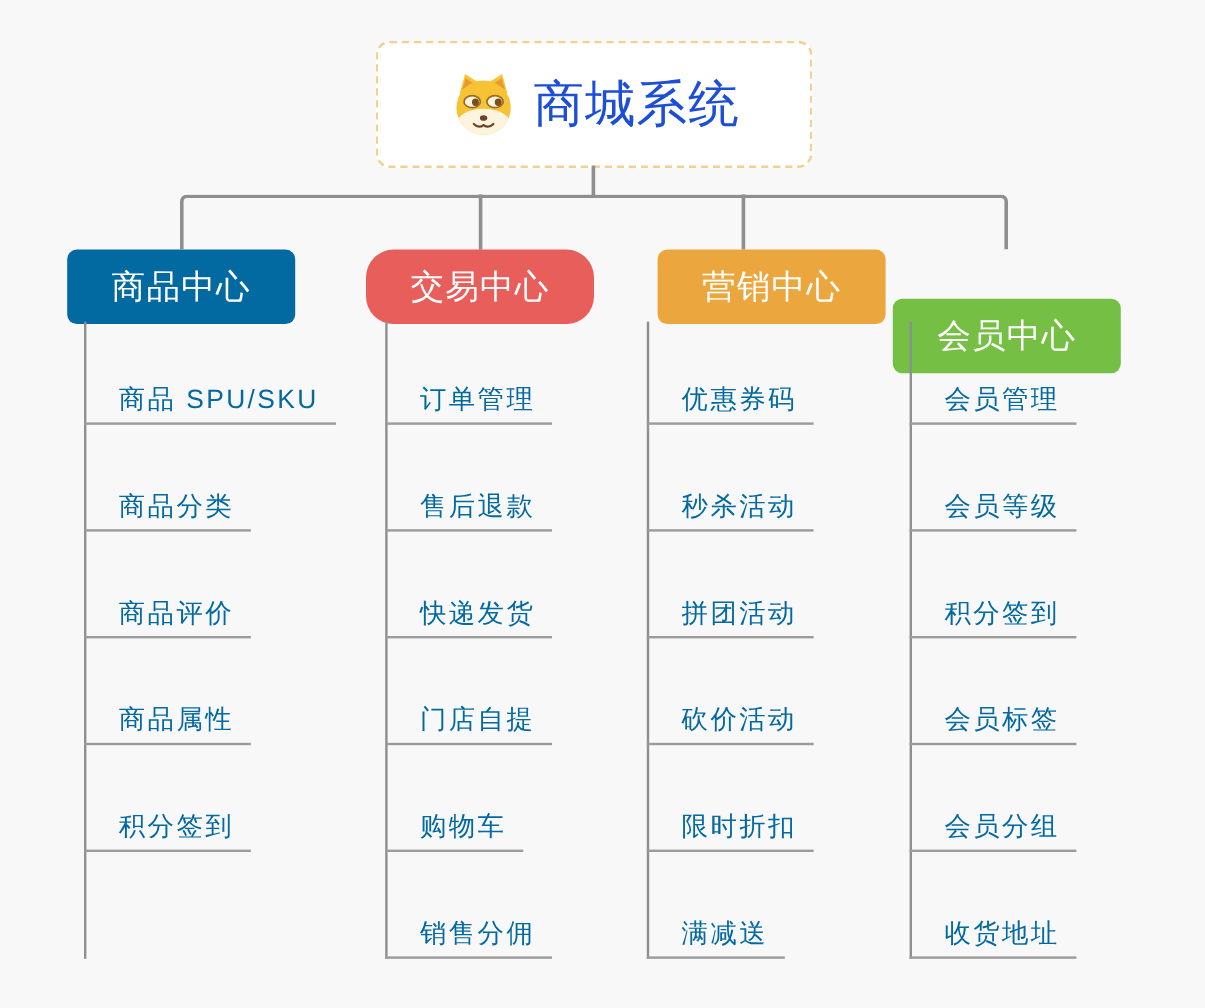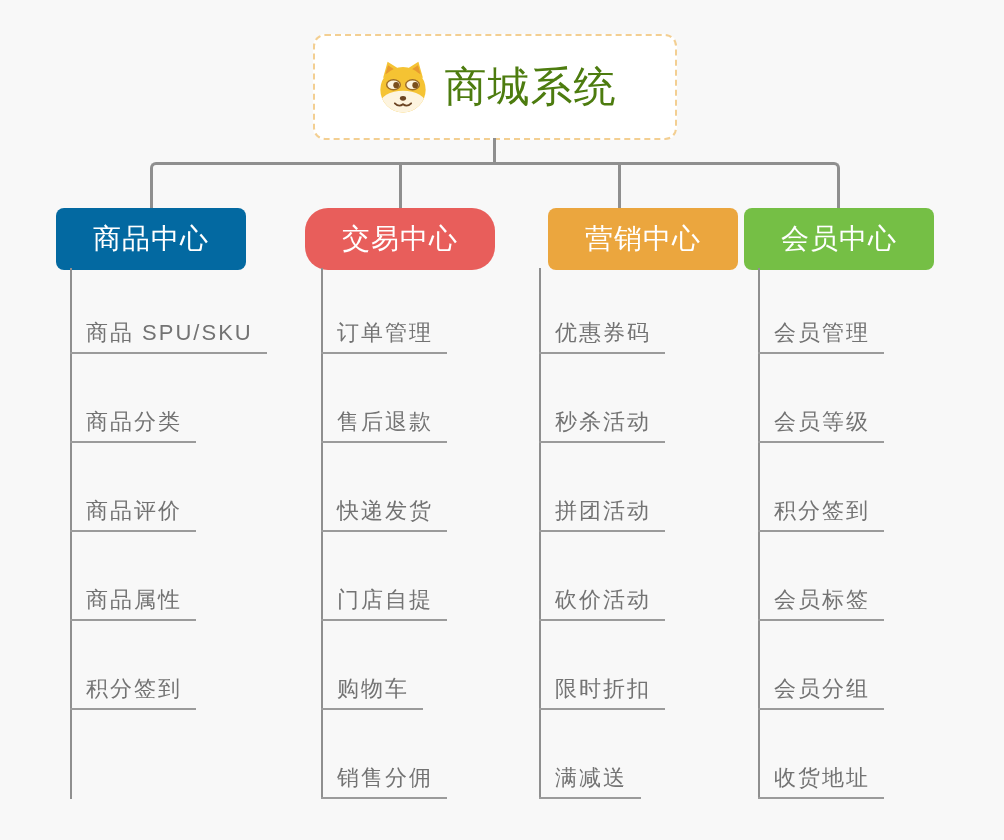--- a/index.html
+++ b/index.html
@@ -21,21 +21,21 @@
     background:#ffffff;
     border:2px dashed #f3cf92;
     border-radius:12px;
     box-sizing:border-box;
     display:flex;align-items:center;justify-content:center;
     gap:13px;
   }
   .root-title{
     font-size:42px;
     letter-spacing:1px;
-    color:#4d7c0f;
+    color:#1d4ed8;
     white-space:nowrap;
   }
   .doge{width:58px;height:58px;flex:0 0 auto;}
 
   
   .line{position:absolute;background:#8f8f8f;}
   .stem{left:493px;top:138px;width:3px;height:26px;}
   .bus-left{
     position:absolute;left:150px;top:162px;width:345px;height:46px;
     border-left:3px solid #8f8f8f;border-top:3px solid #8f8f8f;
@@ -55,40 +55,40 @@
     width:190px;height:62px;
     border-radius:8px;
     color:#ffffff;
     font-size:28px;letter-spacing:1px;
     display:flex;align-items:center;justify-content:center;
     white-space:nowrap;
   }
   .bb1{left:56px;}
   .bb2{left:305px;border-radius:23px;}
   .bb3{left:548px;}
-  .bb4{left:744px;}
+  .bb4{left:744px;margin-top:41px;}
 
   
   .spine{position:absolute;top:268px;width:2px;height:531px;background:#8f8f8f;}
   .sp1{left:70px;}
   .sp2{left:321px;}
   .sp3{left:539px;}
   .sp4{left:758px;}
 
   
   .children{position:absolute;top:319px;}
   .ch1{left:70px;}
   .ch2{left:321px;}
   .ch3{left:539px;}
   .ch4{left:758px;}
   .subtopic{
     width:fit-content;
     font-size:22px;line-height:28px;letter-spacing:2px;
-    color:#737373;
-    padding:0 14px 5px 16px;
+    color:#0369a1;
+    padding:0 14px 5px 29px;
     border-bottom:2px solid #9b9b9b;
     margin-bottom:54px;
     white-space:nowrap;
   }
 </style>
 </head>
 <body>
 
 <div class="canvas">
 

